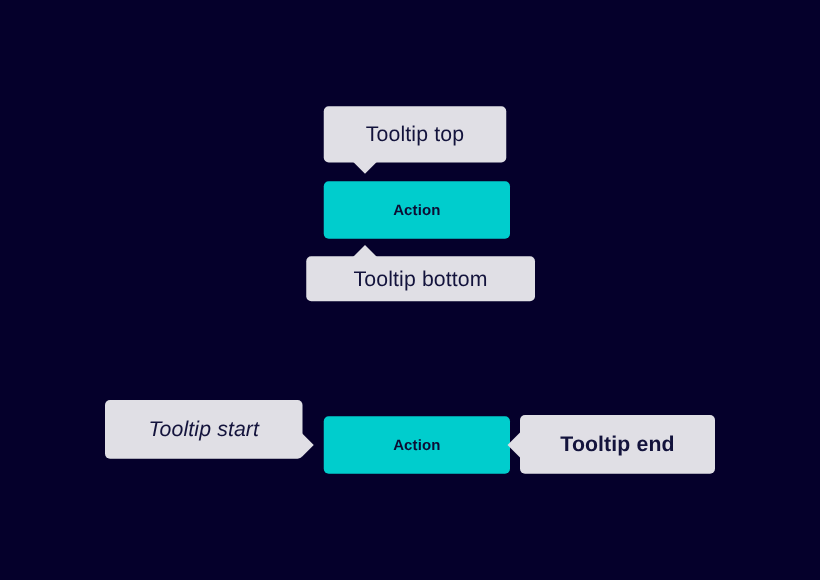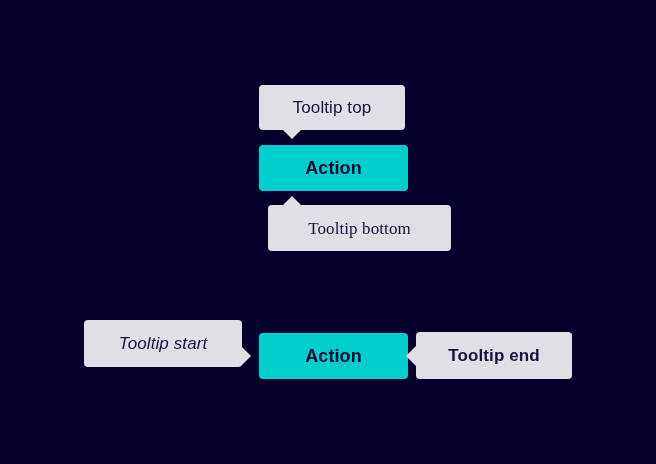--- a/index.html
+++ b/index.html
@@ -32,21 +32,21 @@
     align-items: center;
     justify-content: center;
     letter-spacing: .1px;
     white-space: nowrap;
   }
   .action {
     position: absolute;
     background: #00cdcd;
     color: #0d0d33;
     border-radius: 4px;
-    font-size: 18px;
+    font-size: 12px;
     font-weight: 700;
     line-height: 1;
     display: flex;
     align-items: center;
     justify-content: center;
     letter-spacing: .1px;
     white-space: nowrap;
   }
 
   
@@ -75,21 +75,21 @@
     border-bottom: 10px solid transparent;
     border-right: 10px solid #e0dfe5;
   }
 
   
   #tip-top      { left: 259px; top: 85px;  width: 146px; height: 45px; }
   #tip-top-arrow{ left: 282px; top: 129px; }
 
   #action-top   { left: 259px; top: 145px; width: 149px; height: 46px; }
 
-  #tip-bottom       { left: 268px; top: 205px; width: 183px; height: 46px; font-family: Liberation Serif, serif; }
+  #tip-bottom       { left: 245px; top: 205px; width: 183px; height: 36px; }
   #tip-bottom-arrow { left: 282px; top: 196px; }
 
   
   #tip-start       { left: 84px;  top: 320px; width: 158px; height: 47px; font-style: italic; }
   #tip-start-arrow { left: 241px; top: 346px; }
 
   #action-bottom   { left: 259px; top: 333px; width: 149px; height: 46px; }
 
   #tip-end       { left: 416px; top: 332px; width: 156px; height: 47px; font-weight: bold; }
   #tip-end-arrow { left: 406px; top: 346px; }

